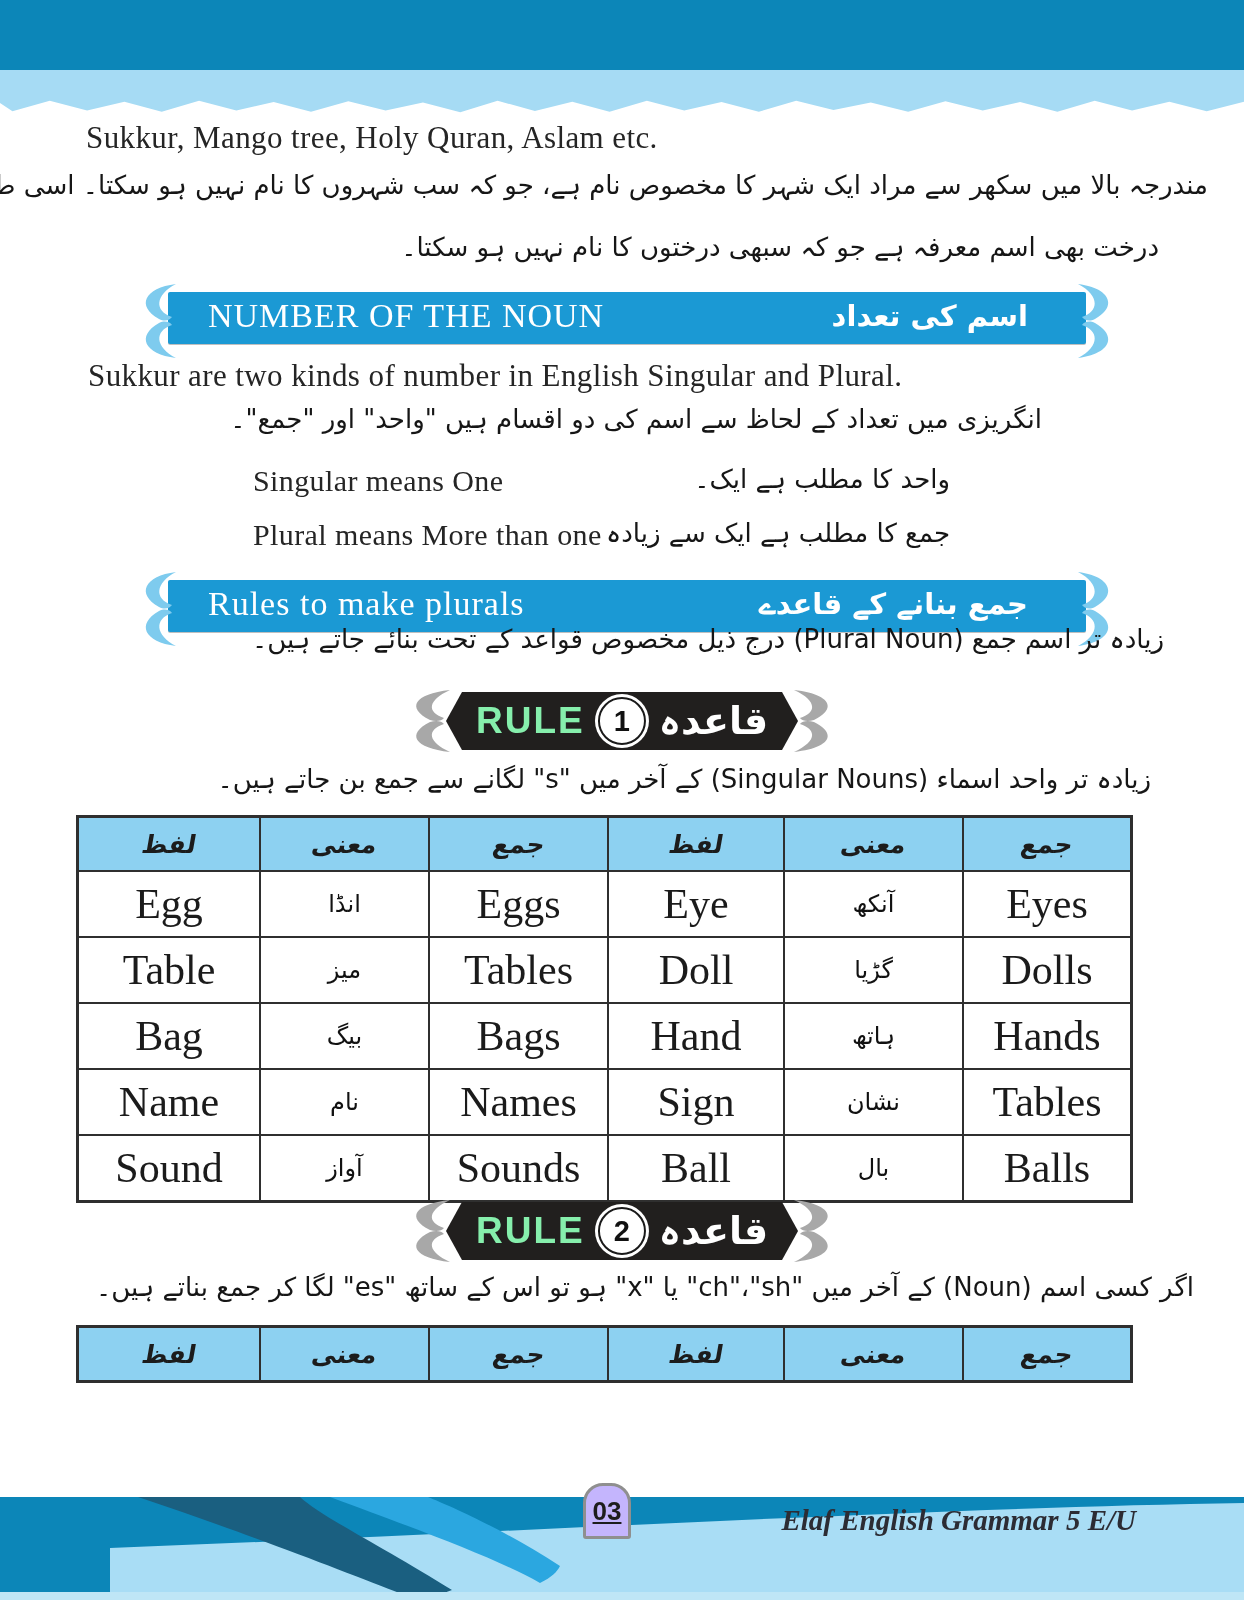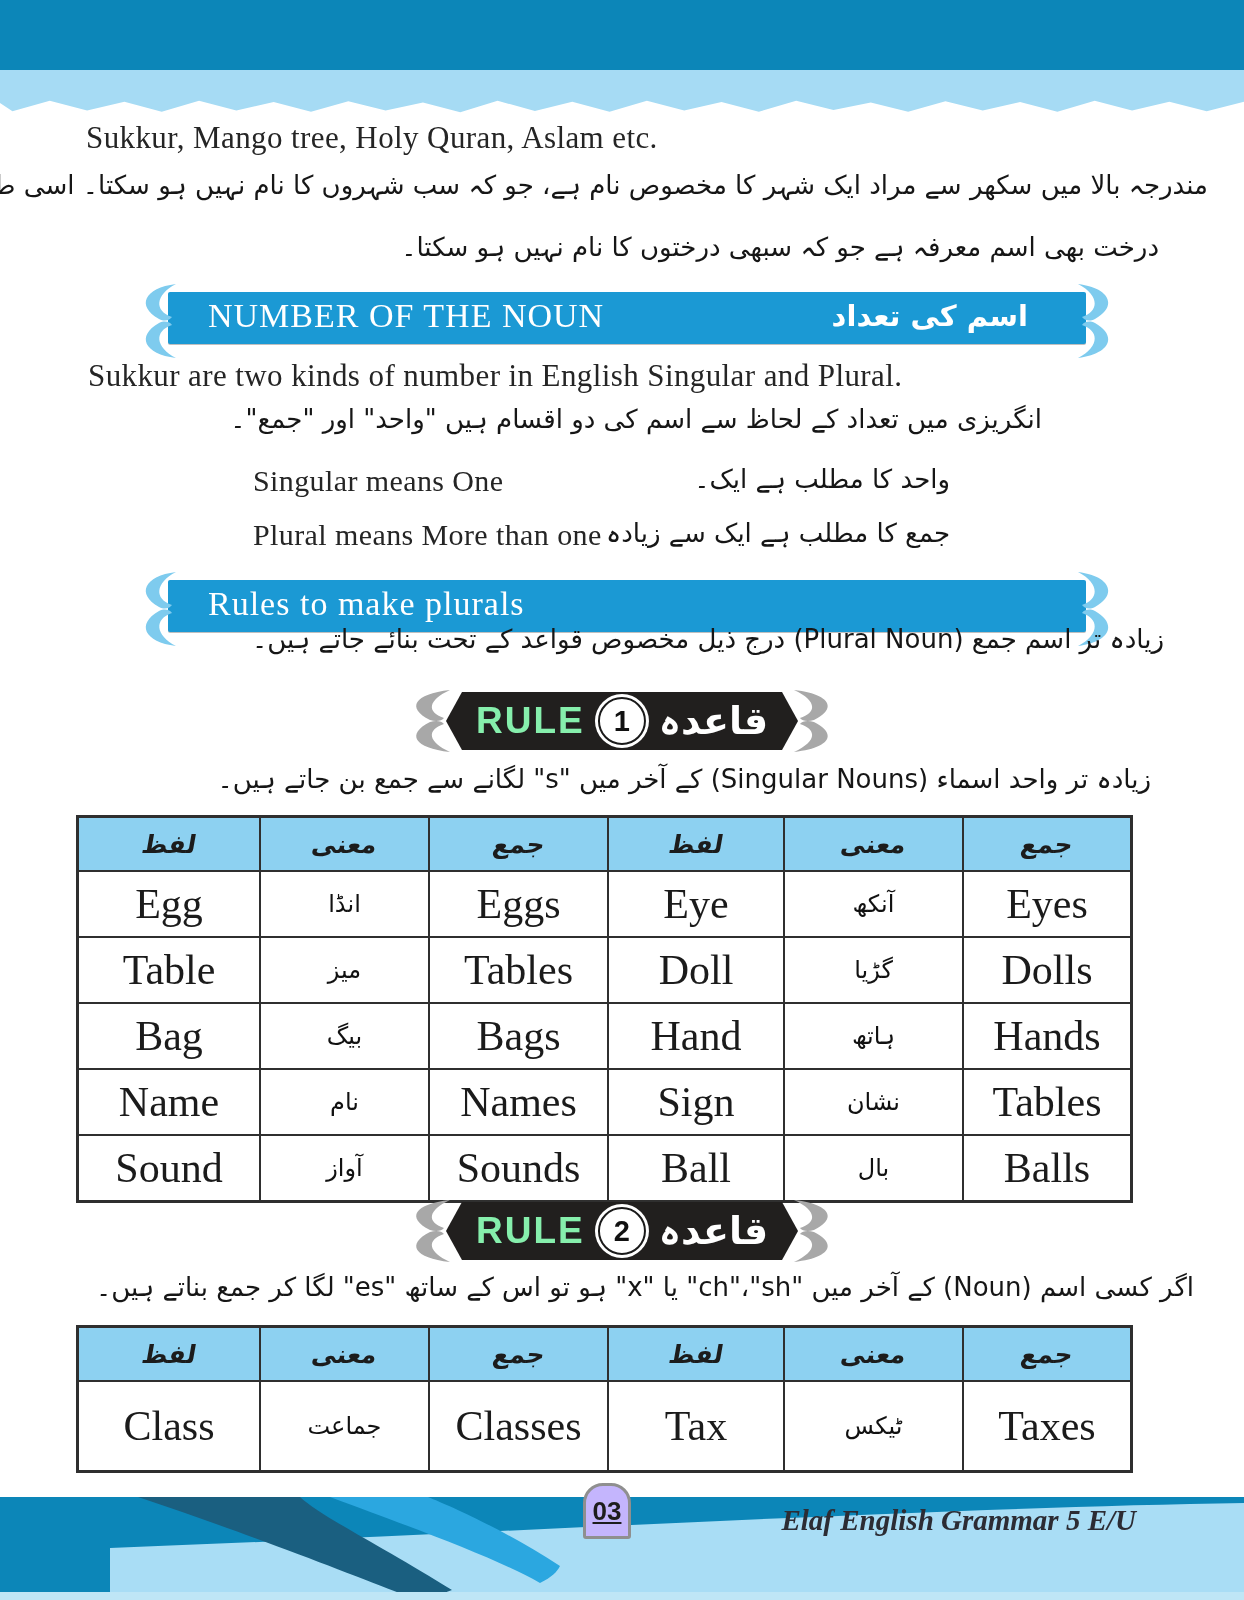--- a/index.html
+++ b/index.html
@@ -102,20 +102,21 @@
 <div class="abs urdu" style="right:294px;top:518px;">جمع کا مطلب ہے ایک سے زیادہ</div>
 
 <div class="abs banner" style="top:572px;margin-top:8px;">
   <span class="orn left">
     <svg viewBox="0 0 46 74">
         <path d="M42 0 C10 4 2 22 25 35 C31 38 36 36 38 33 C20 27 21 11 42 0 Z"></path>
         <path d="M42 74 C10 70 2 52 25 39 C31 36 36 38 38 41 C20 47 21 63 42 74 Z"></path>
       </svg>
   </span>
   <span class="bt-en">Rules to make plurals</span>
+  <span class="bt-ur urdu">جمع بنانے کے قاعدے</span>
   <span class="orn right">
     <svg viewBox="0 0 46 74">
         <path d="M42 0 C10 4 2 22 25 35 C31 38 36 36 38 33 C20 27 21 11 42 0 Z"></path>
         <path d="M42 74 C10 70 2 52 25 39 C31 36 36 38 38 41 C20 47 21 63 42 74 Z"></path>
       </svg>
   </span>
 </div>
 
 <div class="abs urdu" style="right:80px;top:624px;">زیادہ تر اسم جمع (Plural Noun) درج ذیل مخصوص قواعد کے تحت بنائے جاتے ہیں۔</div>
 
@@ -234,28 +235,20 @@
       <col style="width:168px">
     </colgroup>
   <tbody>
       <tr class="hd">
     <td><span>لفظ</span></td>
     <td><span>معنی</span></td>
     <td><span>جمع</span></td>
     <td><span>لفظ</span></td>
     <td><span>معنی</span></td>
     <td><span>جمع</span></td>
-  </tr>
-  <tr class="rw">
-    <td class="en-cell">Class</td>
-    <td class="ur-cell">جماعت</td>
-    <td class="en-cell">Classes</td>
-    <td class="en-cell">Tax</td>
-    <td class="ur-cell">ٹیکس</td>
-    <td class="en-cell">Taxes</td>
   </tr>
 </tbody>
   </table>
 
 <div class="abs footer">
   <svg width="1244" height="110" viewBox="0 0 1244 110" style="position:absolute;left:0;top:0;">
     <rect x="110" y="7" width="1134" height="95" fill="#a9ddf5"></rect>
     <rect x="0" y="7" width="110" height="95" fill="#0c86b8"></rect>
     <path d="M110,7 H1244 V13 C920,18 480,44 110,58 Z" fill="#0c86b8"></path>
     <path d="M138,7 C260,48 345,82 402,104 C425,108 438,106 452,100 C385,58 320,26 300,7 Z" fill="#1a5f80"></path>

